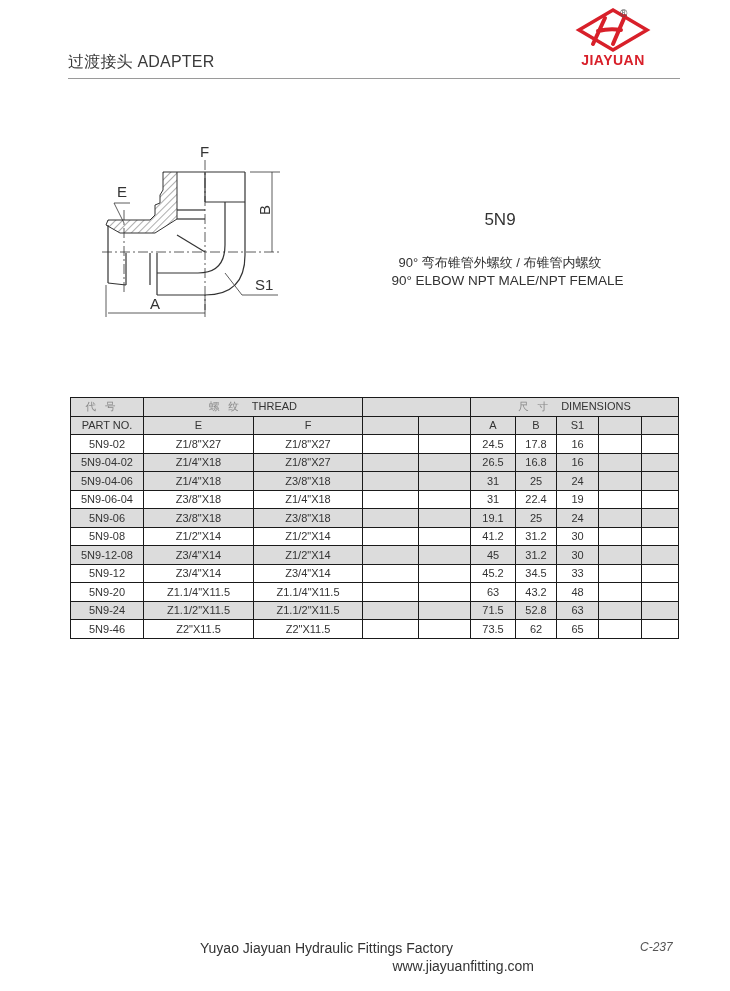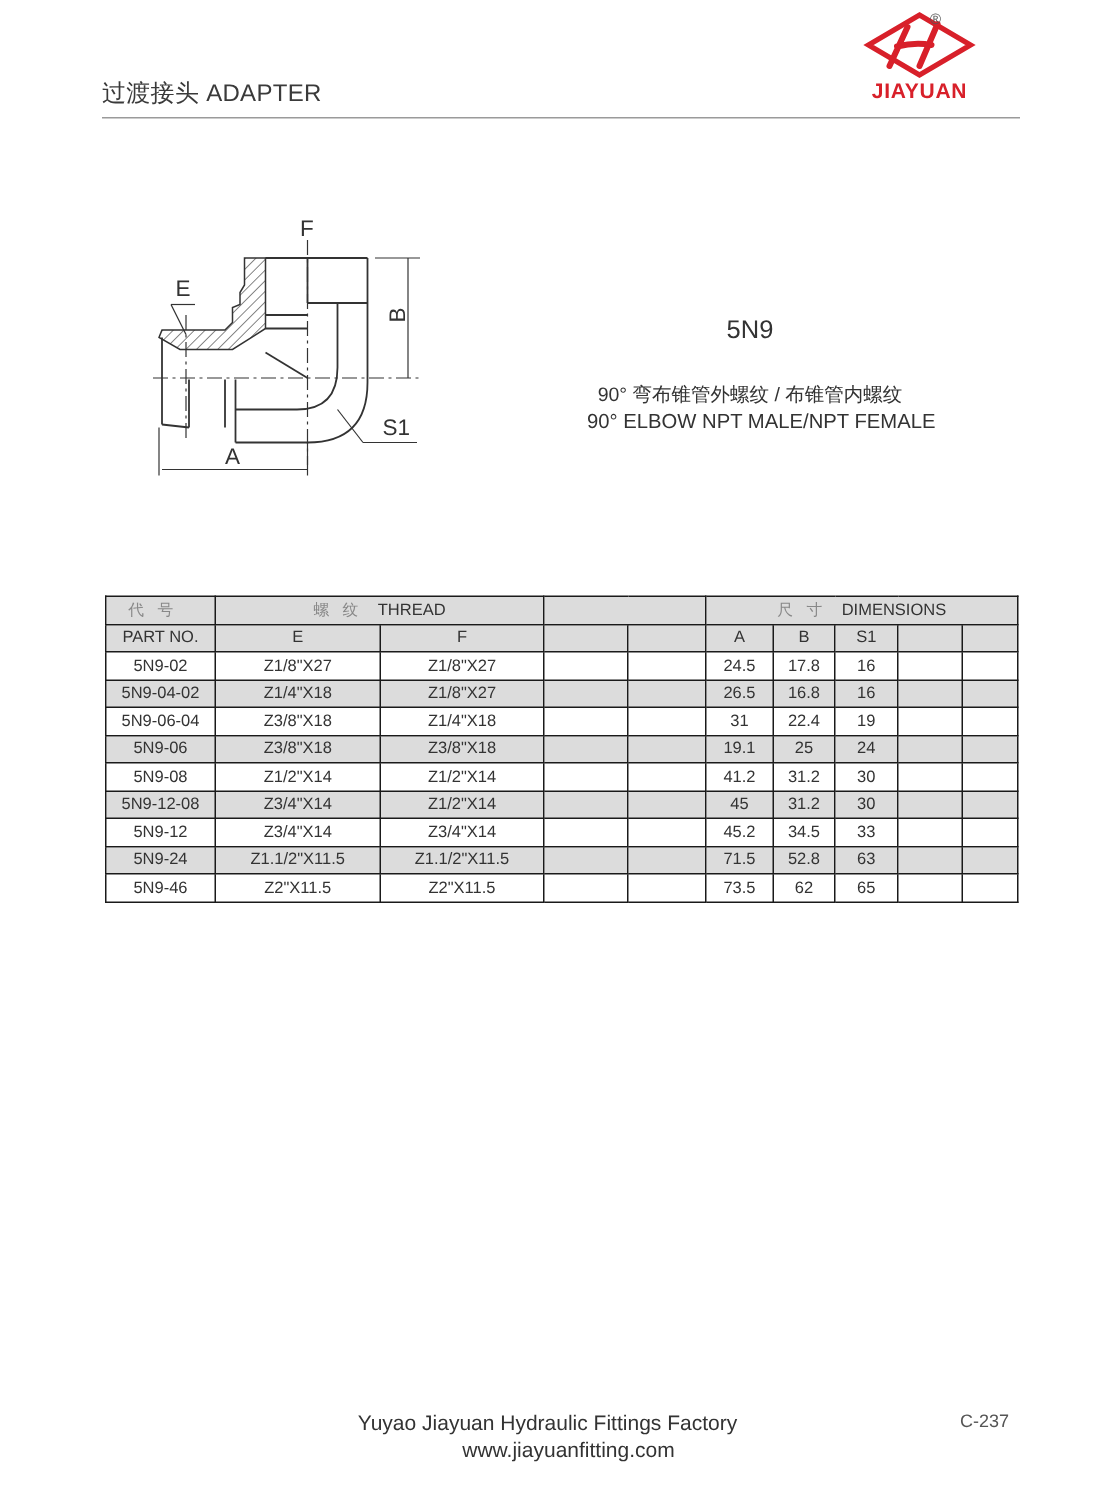--- a/index.html
+++ b/index.html
@@ -11,23 +11,23 @@
   .reg { position:absolute; left:620px; top:8px; font-size:10px; color:#555; }
   .drawing { position:absolute; left:80px; top:135px; width:220px; height:185px; }
   .model { position:absolute; left:360px; top:210px; width:280px; text-align:center; font-weight:normal; font-size:17px; color:#333; }
   .desc-cn { position:absolute; left:360px; top:254px; width:280px; text-align:center; font-size:13px; color:#333; }
   .desc-en { position:absolute; left:360px; top:273px; width:295px; text-align:center; font-size:13.5px; color:#333; }
   table.spec { position:absolute; left:70px; top:397px; width:608px; border-collapse:collapse; table-layout:fixed; font-size:11px; color:#333;padding-left:31px; }
   table.spec td { border:1.5px solid #1a1a1a; height:17.5px; padding:0; text-align:center; vertical-align:middle; white-space:nowrap; overflow:hidden; }
   table.spec tr.hdr td { background:#dcdcdc; }
   table.spec tr.alt td { background:#dcdcdc; }
   .cn-light { color:#888; letter-spacing:3px; margin-right:10px; font-size:10.5px; }
-  .footer-company { position:absolute; left:200px; top:940px; width:330px; text-align:center; font-size:14px; color:#333; }
-  .footer-url { position:absolute; left:214px; top:958px; width:330px; text-align:center; font-size:14px; color:#333; }
-  .page-no { position:absolute; left:640px; top:940px; font-size:12px; color:#555; }
+  .footer-company { position:absolute; left:200px; top:940px; width:330px; text-align:left; font-size:14px; color:#333; }
+  .footer-url { position:absolute; left:204px; top:958px; width:330px; text-align:right; font-size:14px; color:#333; }
+  .page-no { position:absolute; left:640px; top:940px; font-size:12px; color:#555;font-style:italic; }
 </style>
 </head>
 <body>
 
 <div class="header-title">过渡接头 ADAPTER</div>
 <div class="header-rule"></div>
 
 <svg class="logo" viewBox="0 0 120 70">
   <polygon points="58,4 92,24 58,44 24,24" fill="none" stroke="#d8202a" stroke-width="3.5"></polygon>
   <path d="M50,12 L38,38 M70,10 L58,38 M43,25 Q55,22 66,24" stroke="#d8202a" stroke-width="4" fill="none" stroke-linecap="round"></path>
@@ -140,20 +140,32 @@
         <td>Z1/4"X18</td>
         <td>Z1/8"X27</td>
         <td></td>
         <td></td>
         <td>26.5</td>
         <td>16.8</td>
         <td>16</td>
         <td></td>
         <td></td>
       </tr>
+      <tr class="alt">
+        <td>5N9-04-06</td>
+        <td>Z1/4"X18</td>
+        <td>Z3/8"X18</td>
+        <td></td>
+        <td></td>
+        <td>31</td>
+        <td>25</td>
+        <td>24</td>
+        <td></td>
+        <td></td>
+      </tr>
       <tr>
         <td>5N9-06-04</td>
         <td>Z3/8"X18</td>
         <td>Z1/4"X18</td>
         <td></td>
         <td></td>
         <td>31</td>
         <td>22.4</td>
         <td>19</td>
         <td></td>
@@ -200,20 +212,32 @@
         <td>Z3/4"X14</td>
         <td>Z3/4"X14</td>
         <td></td>
         <td></td>
         <td>45.2</td>
         <td>34.5</td>
         <td>33</td>
         <td></td>
         <td></td>
       </tr>
+      <tr>
+        <td>5N9-20</td>
+        <td>Z1.1/4"X11.5</td>
+        <td>Z1.1/4"X11.5</td>
+        <td></td>
+        <td></td>
+        <td>63</td>
+        <td>43.2</td>
+        <td>48</td>
+        <td></td>
+        <td></td>
+      </tr>
       <tr class="alt">
         <td>5N9-24</td>
         <td>Z1.1/2"X11.5</td>
         <td>Z1.1/2"X11.5</td>
         <td></td>
         <td></td>
         <td>71.5</td>
         <td>52.8</td>
         <td>63</td>
         <td></td>

